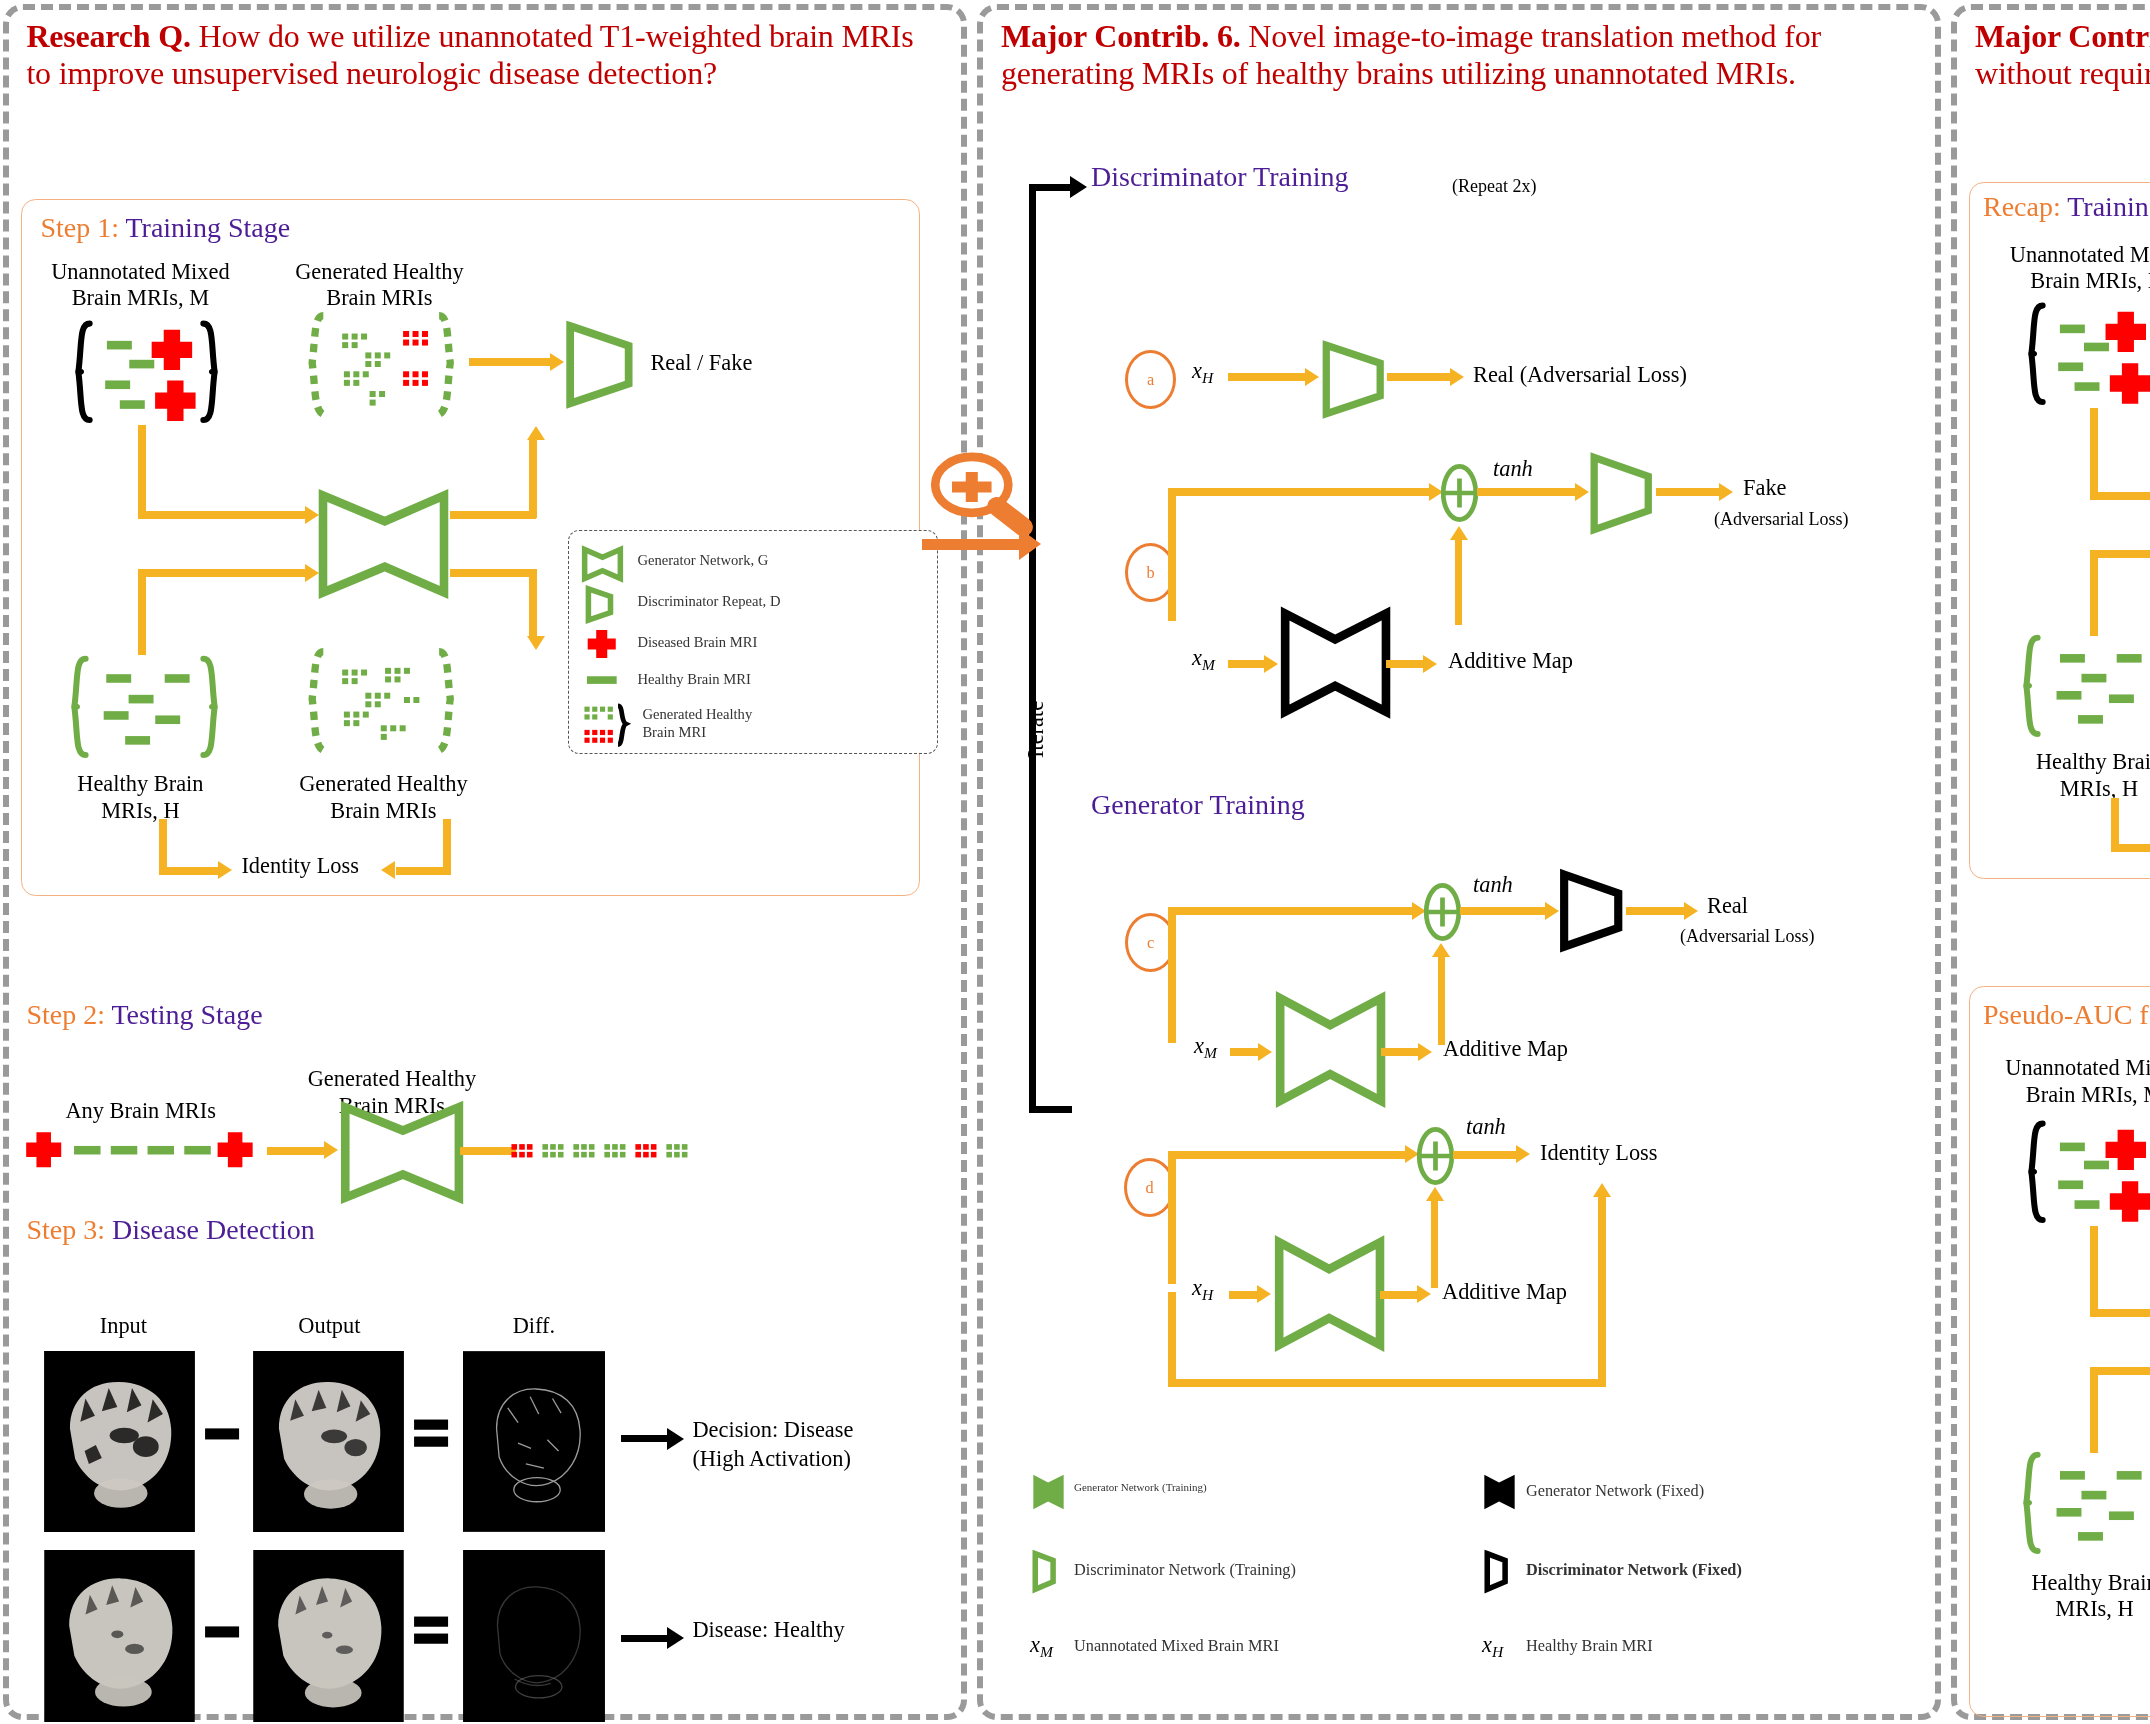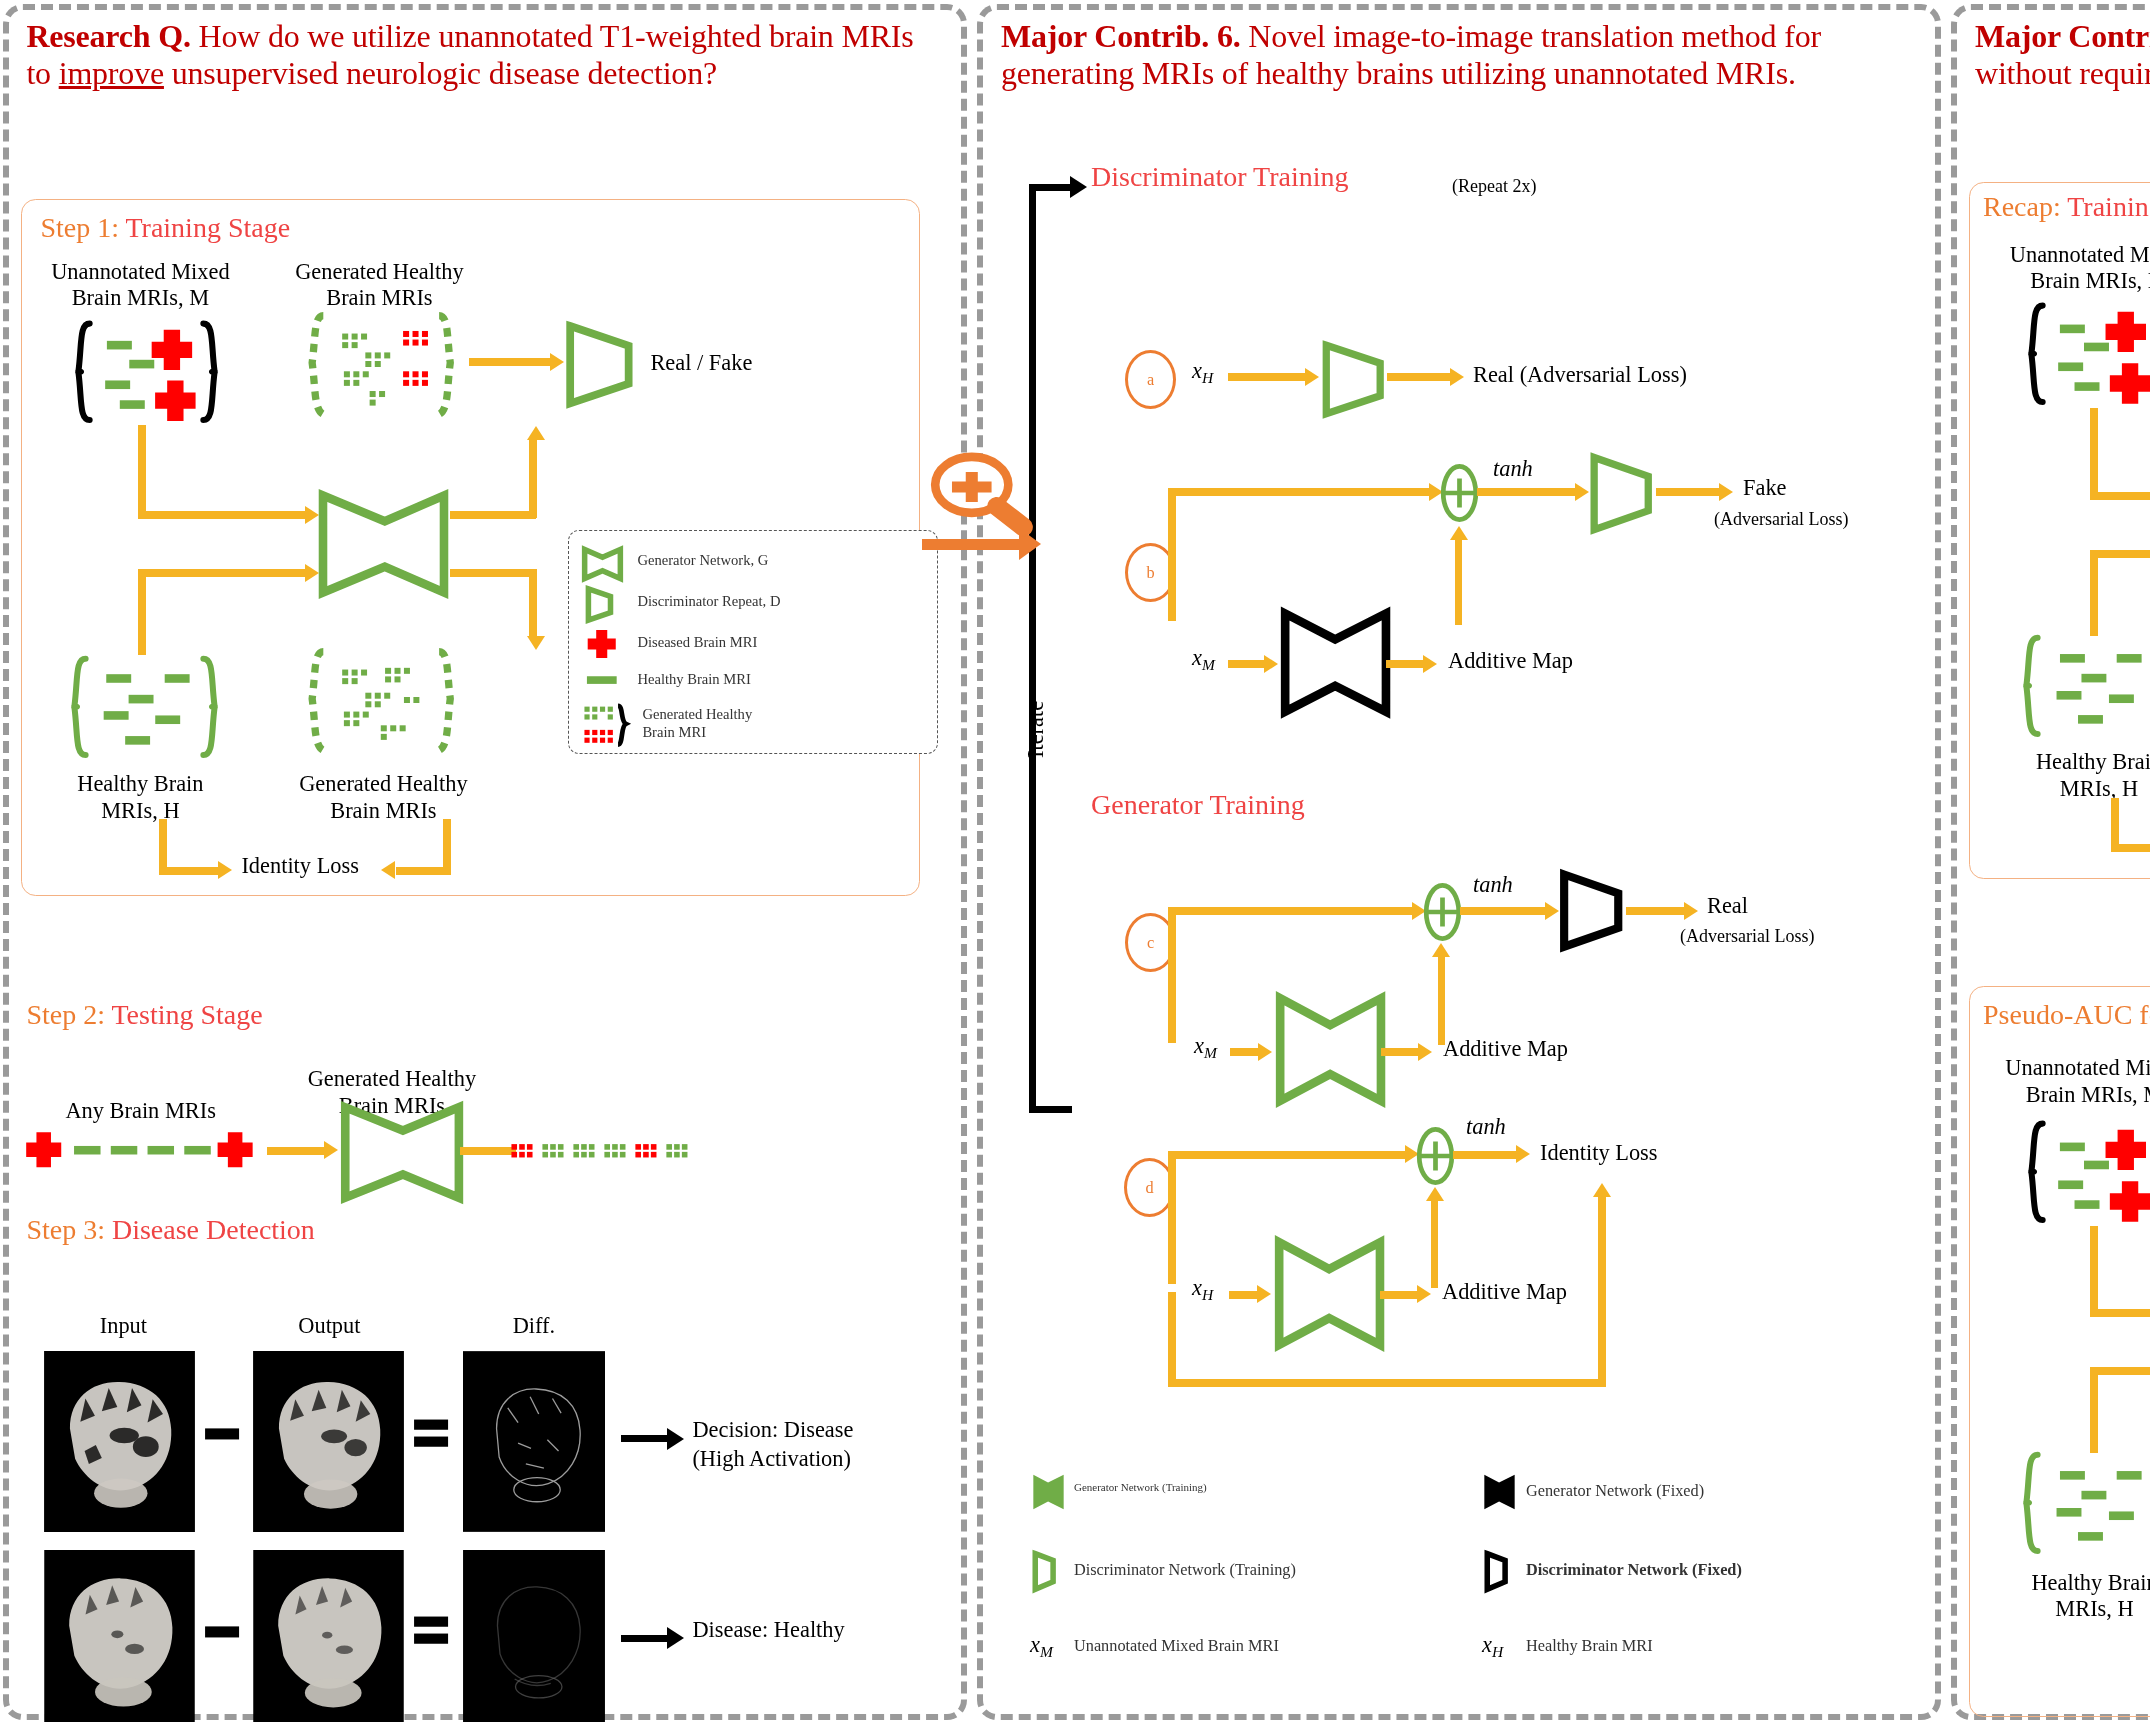--- a/index.html
+++ b/index.html
@@ -4,27 +4,27 @@
 <style>
   html,body{margin:0;padding:0;background:#ffffff;}
   body{width:2918px;height:1725px;position:relative;font-family:"Liberation Serif",serif;}
   .panel{position:absolute;top:4.3px;height:1716px;border:6px dashed #9a9a9a;border-radius:20px;box-sizing:border-box;}
   #panel-left{left:3.4px;width:964px;}
   #panel-mid{left:977px;width:964px;}
   #panel-right{left:1951px;width:963px;}
 
   .hdr{position:absolute;color:#c00000;font-size:32px;line-height:1.17;letter-spacing:-0.2px;}
   .hdr b{font-weight:bold;}
-  .u{text-decoration:underline;}
+  .u{}
 
   .subbox{position:absolute;border:1.7px solid #f4b183;border-radius:14.6px;box-sizing:border-box;}
 
   .sect-title{position:absolute;font-size:28px;white-space:nowrap;}
   .or{color:#ed7d31;}
-  .bl{color:#ef4444;}
+  .bl{color:#4c1d95;}
 
   .lbl{position:absolute;font-size:22.4px;color:#000;text-align:center;line-height:1.12;white-space:nowrap;}
   .sm{font-size:18px;}
   .it{font-style:italic;}
 
   .legend{position:absolute;border:1.3px dashed #555;border-radius:11.2px;box-sizing:border-box;background:#fff;}
   .legtxt{font-size:14.6px;color:#333;line-height:1.08;}
 
   
   .ln{position:absolute;background:#f5b323;}

